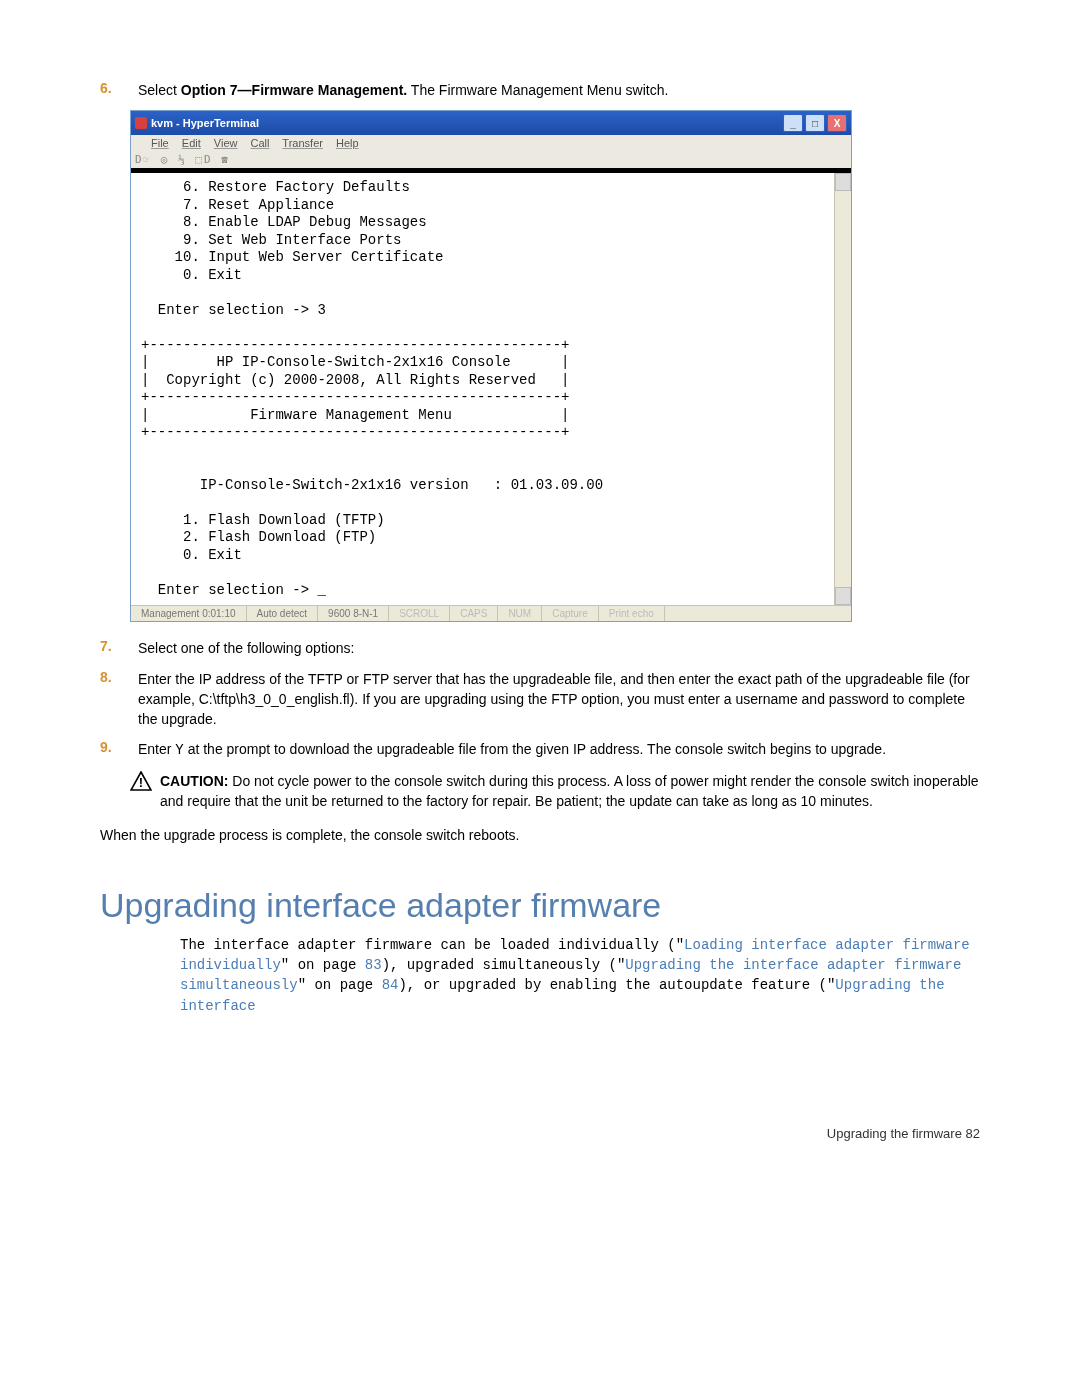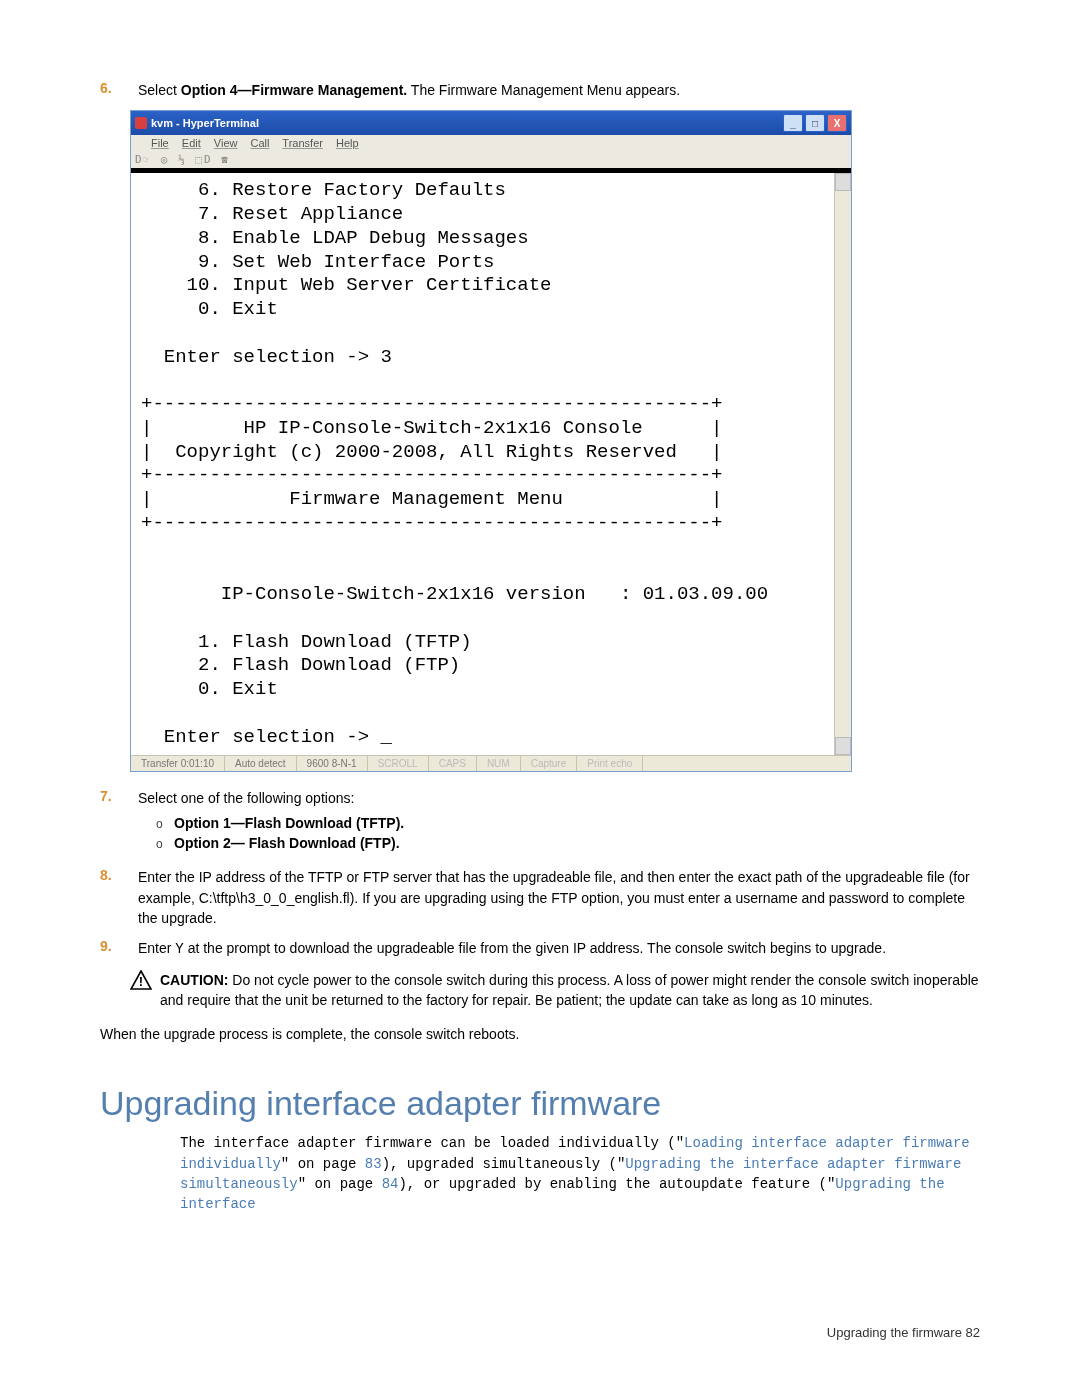--- a/index.html
+++ b/index.html
@@ -84,21 +84,21 @@
   .ht-toolbar {
     background:#eceae0; padding:2px 4px; color:#888; letter-spacing:2px;
     border-bottom:5px solid #000000;
     font-family: monospace;
   }
   .ht-body-wrap { display:flex; background:#fff;}
   .ht-body {
     flex:1;
     background:#fff;
     font-family: "Courier New", monospace;
-    font-size:19px;
+    font-size:14px;
     color:#000;
     padding:6px 10px;
     white-space:pre;
     line-height:1.25;
     min-height:380px;
   }
   .ht-scroll {
     width:16px; background:#ece9d8; border-left:1px solid #c8c4b4;
     display:flex; flex-direction:column; justify-content:space-between;
   }
@@ -138,21 +138,21 @@
 </style>
 </head>
 <body>
 
 <div class="page">
 
   <ol class="steps">
     <li>
       <div class="step-num">6.</div>
       <div class="step-body">
-        <span>Select </span><b>Option 4—Firmware Management.</b><span> The Firmware Management Menu appears.</span>
+        <span>Select </span><b>Option 7—Firmware Management.</b><span> The Firmware Management Menu switch.</span>
       </div>
     </li>
   </ol>
 
   <div class="ht-window">
     <div class="ht-title">
       <div class="ht-title-left">
         <span class="ht-red"></span>
         <span>kvm - HyperTerminal</span>
       </div>
@@ -195,40 +195,36 @@
      2. Flash Download (FTP)
      0. Exit
 
   Enter selection -&gt; _</div>
       <div class="ht-scroll">
         <div class="arrow"></div>
         <div class="arrow"></div>
       </div>
     </div>
     <div class="ht-status">
-      <span>Transfer 0:01:10</span>
+      <span>Management 0:01:10</span>
       <span>Auto detect</span>
       <span>9600 8-N-1</span>
       <span class="dim">SCROLL</span>
       <span class="dim">CAPS</span>
       <span class="dim">NUM</span>
       <span class="dim">Capture</span>
       <span class="dim">Print echo</span>
     </div>
   </div>
 
   <ol class="steps">
     <li>
       <div class="step-num">7.</div>
       <div class="step-body">
         <span>Select one of the following options:</span>
-        <ul class="sub">
-          <li><b>Option 1—Flash Download (TFTP).</b></li>
-          <li><b>Option 2— Flash Download (FTP).</b></li>
-        </ul>
       </div>
     </li>
     <li>
       <div class="step-num">8.</div>
       <div class="step-body">Enter the IP address of the TFTP or FTP server that has the upgradeable file, and then enter the exact path of the upgradeable file (for example, C:\tftp\h3_0_0_english.fl). If you are upgrading using the FTP option, you must enter a username and password to complete the upgrade.</div>
     </li>
     <li>
       <div class="step-num">9.</div>
       <div class="step-body">
         <span>Enter </span><span class="mono">Y</span><span> at the prompt to download the upgradeable file from the given IP address. The console switch begins to upgrade.</span>

